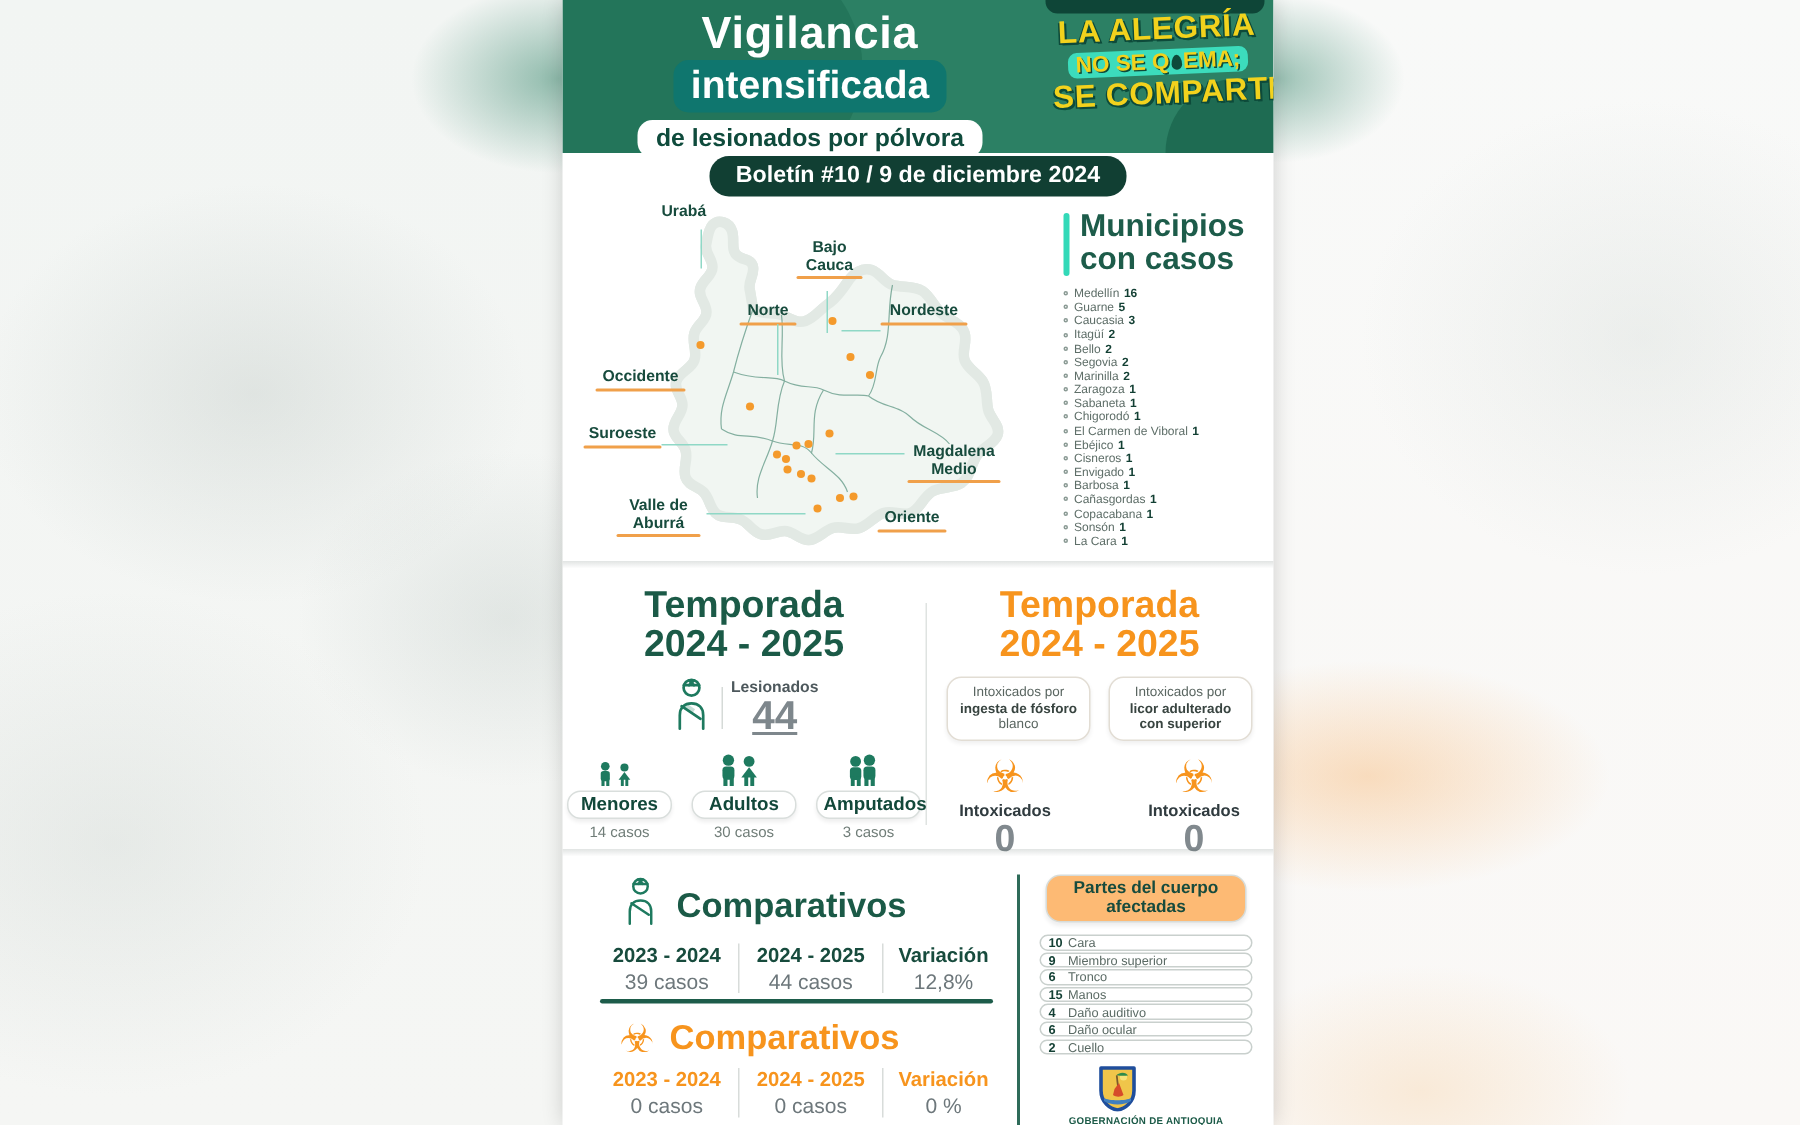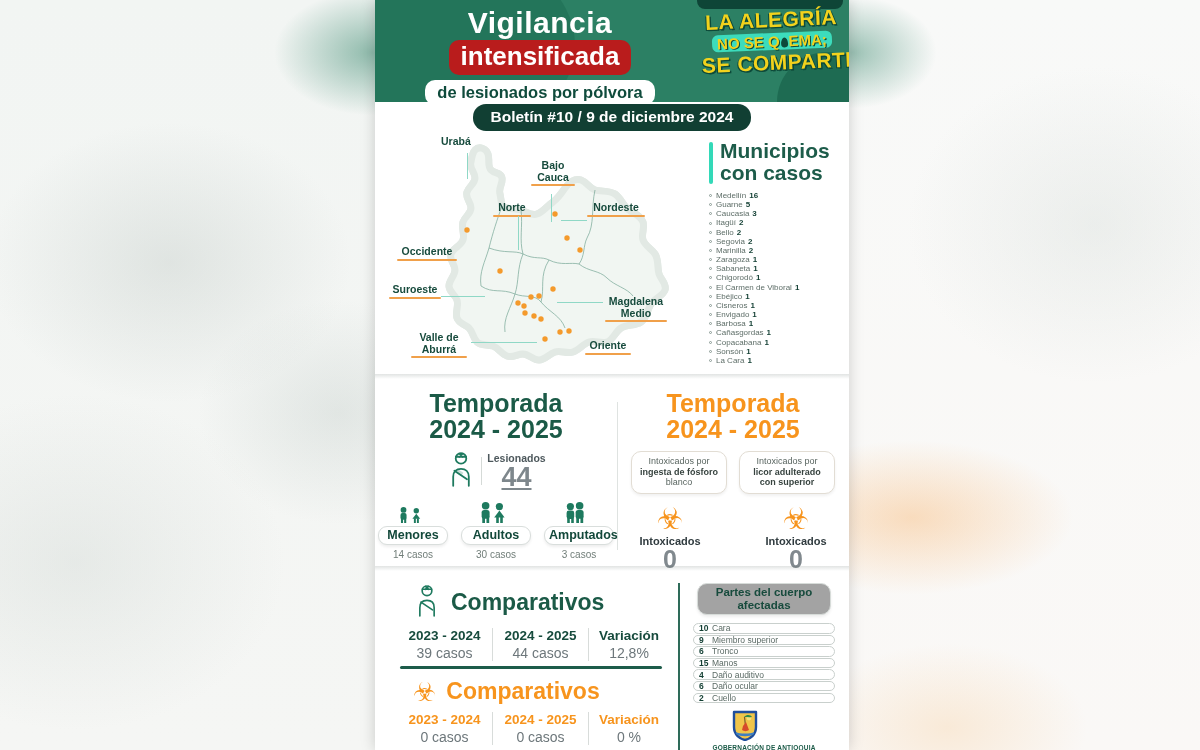--- a/index.html
+++ b/index.html
@@ -32,21 +32,21 @@
   
   .header { position:relative; width:100%; height:102px; background:#2c8064; overflow:hidden; }
   .header .blob1 { position:absolute; left:-40px; top:-50px; width:240px; height:190px; border-radius:50%;
                    background:rgba(30,107,82,.55); }
   .header .blob2 { position:absolute; right:-28px; top:52px; width:100px; height:100px; border-radius:50%;
                    background:#1e6b52; }
   .header .topstrip { position:absolute; left:322px; top:0; width:146px; height:9px; background:#0e4537;
                       border-radius:0 0 8px 8px; }
   .title-block { position:absolute; left:34px; top:6px; width:262px; text-align:center; }
   .title-l1 { color:#ffffff; font-size:30px; font-weight:800; letter-spacing:.5px; }
-  .title-l2 { position:relative; display:inline-block; background:#b91c1c; color:#ffffff; font-size:26px;
+  .title-l2 { position:relative; display:inline-block; background:#0f766e; color:#ffffff; font-size:26px;
               font-weight:800; padding:1px 12px 3px; border-radius:10px; margin-top:0px; }
   .title-l2::after, .title-l3::after { content:""; position:absolute; left:6px; top:4px; right:-6px; bottom:-4px;
               border:2px solid #3cdcbc; border-radius:10px; z-index:-1; }
   .title-l3 { position:relative; display:inline-block; background:#ffffff; color:#0f4b3c; font-size:16.5px;
               font-weight:700; padding:3px 12px; border-radius:10px; margin-top:5px; }
   .campaign { position:absolute; left:326px; top:8px; width:142px; text-align:center; transform:rotate(-2.5deg); }
   .camp-l1, .camp-l3 { color:#f2d21d; font-weight:800; font-size:21px; letter-spacing:.5px;
               text-shadow:1.5px 1.5px 0 #0d4a3a, -1px 1px 0 #0d4a3a; white-space:nowrap; }
   .camp-l2 { display:inline-block; background:#3cdcbc; border-radius:6px; padding:0 5px; margin:1px 0;
               color:#f2d21d; font-weight:800; font-size:15px; text-shadow:1px 1px 0 #0d4a3a; white-space:nowrap; }
@@ -122,21 +122,21 @@
   .comp-col.c1, .comp-col.c2 { width:96px; border-right:1px solid #d8dcda; }
   .comp-col.c3 { width:80px; }
   .comp-period-g { font-size:13.5px; font-weight:800; color:#174b3d; white-space:nowrap; }
   .comp-period-o { font-size:13.5px; font-weight:800; color:#f7941d; white-space:nowrap; }
   .comp-value { font-size:14px; color:#6d777b; margin-top:2px; }
   .comp-rule { position:absolute; left:25px; top:96px; width:262px; height:2.5px; background:#1d5c4a; border-radius:2px; }
 
   .partes { position:absolute; left:318px; top:13px; width:142px; }
   .partes-title { border:1.5px solid #d7dcd9; border-radius:10px; padding:2px 4px 3px; text-align:center;
                   font-size:11.5px; font-weight:800; color:#174b3d; line-height:12.5px;
-                  box-shadow:0 2px 3px rgba(0,0,0,.07); background:#a3a3a3; width:134px; margin:0 auto; }
+                  box-shadow:0 2px 3px rgba(0,0,0,.07); background:#fdba74; width:134px; margin:0 auto; }
   .partes-list { margin-top:8px; }
   .parte { display:flex; align-items:center; border:1.3px solid #c9d0cd; border-radius:8px; height:10.5px;
            padding:0 5px; margin-bottom:1.1px; background:#fff; }
   .parte .pc { font-size:8.5px; font-weight:800; color:#123f33; width:13px; }
   .parte .pl { font-size:8.5px; color:#5a6a64; white-space:nowrap; }
   .crest { position:absolute; left:357px; top:140px; }
   .org { position:absolute; left:318px; top:174px; width:142px; text-align:center; font-size:6.5px;
          font-weight:700; color:#1b5a47; letter-spacing:.2px; white-space:nowrap; }
 </style>
 </head>

